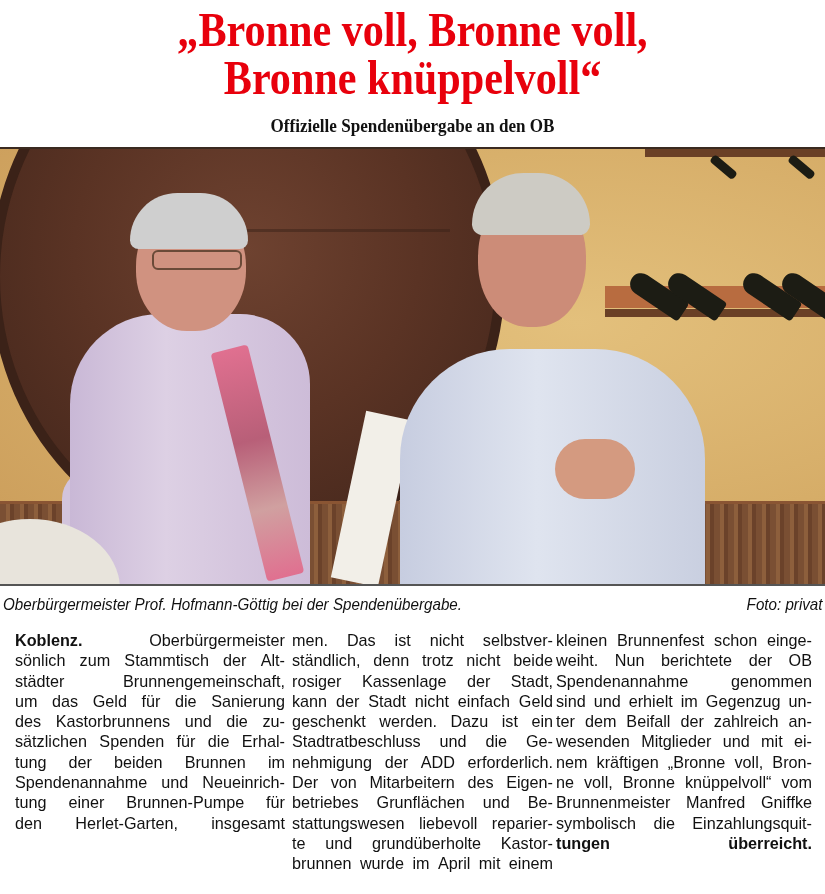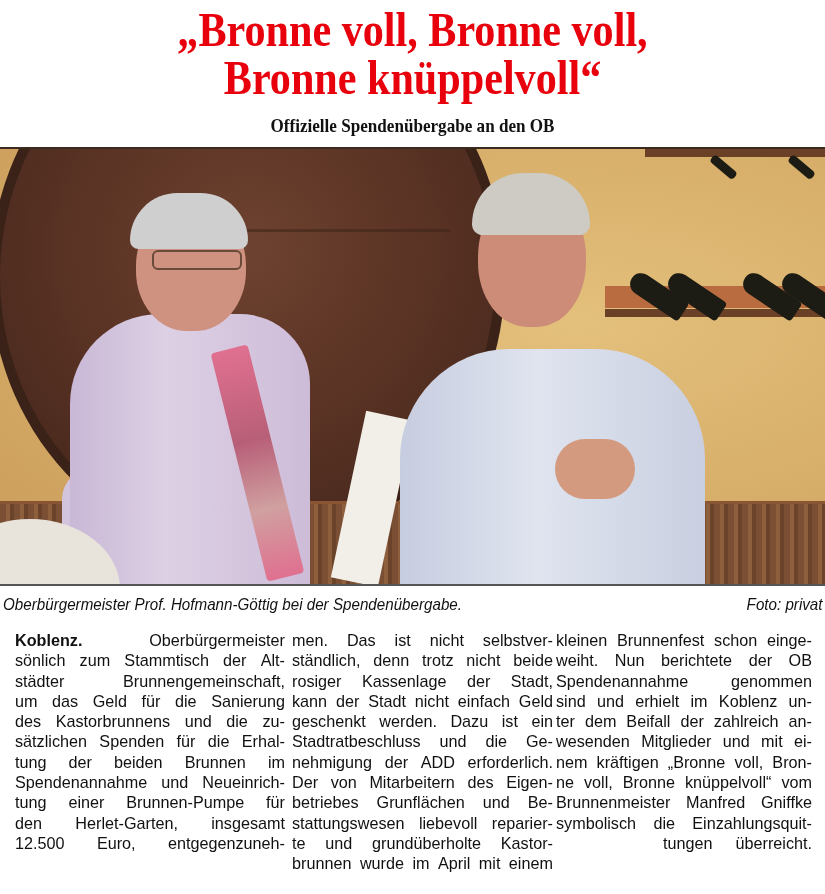--- a/index.html
+++ b/index.html
@@ -84,21 +84,21 @@
       transform: scaleX(0.92); transform-origin: right top; }
 
     .col {
       position: absolute; top: 630px; font-size: 16.2px; line-height: 20.3px;
       text-align: justify; text-align-last: left; hyphens: manual;
     }
     .col-1 { left: 15px; width: 270px; }
     .col-2 { left: 292px; width: 261px; }
     .col-3 { left: 556px; width: 256px; }
     .line-wrap { display: flex; justify-content: space-between; white-space: nowrap; height: 20.3px; }
-    .line-wrap.left { justify-content: flex-end; gap: 23px; }
+    .line-wrap.left { justify-content: space-between; gap: 23px; font-weight: bold; }
     .dateline { font-weight: bold; }
   </style>
 </head>
 <body>
 
 <h1 class="headline">
   <span style="display:block">„Bronne voll, Bronne voll,</span>
   <span style="display:block">Bronne knüppelvoll“</span>
 </h1>
 
@@ -196,25 +196,20 @@
       <span>tung</span>
       <span>einer</span>
       <span>Brunnen-Pumpe</span>
       <span>für</span>
     </div>
   <div class="line-wrap">
       <span>den</span>
       <span>Herlet-Garten,</span>
       <span>insgesamt</span>
     </div>
-  <div class="line-wrap">
-      <span>12.500</span>
-      <span>Euro,</span>
-      <span>entgegenzuneh-</span>
-    </div>
 </div>
 
 <div class="col col-2">
   <div class="line-wrap">
       <span>men.</span>
       <span>Das</span>
       <span>ist</span>
       <span>nicht</span>
       <span>selbstver-</span>
     </div>
@@ -308,21 +303,21 @@
     </div>
   <div class="line-wrap">
       <span>Spendenannahme</span>
       <span>genommen</span>
     </div>
   <div class="line-wrap">
       <span>sind</span>
       <span>und</span>
       <span>erhielt</span>
       <span>im</span>
-      <span>Koblenz</span>
+      <span>Gegenzug</span>
       <span>un-</span>
     </div>
   <div class="line-wrap">
       <span>ter</span>
       <span>dem</span>
       <span>Beifall</span>
       <span>der</span>
       <span>zahlreich</span>
       <span>an-</span>
     </div>

